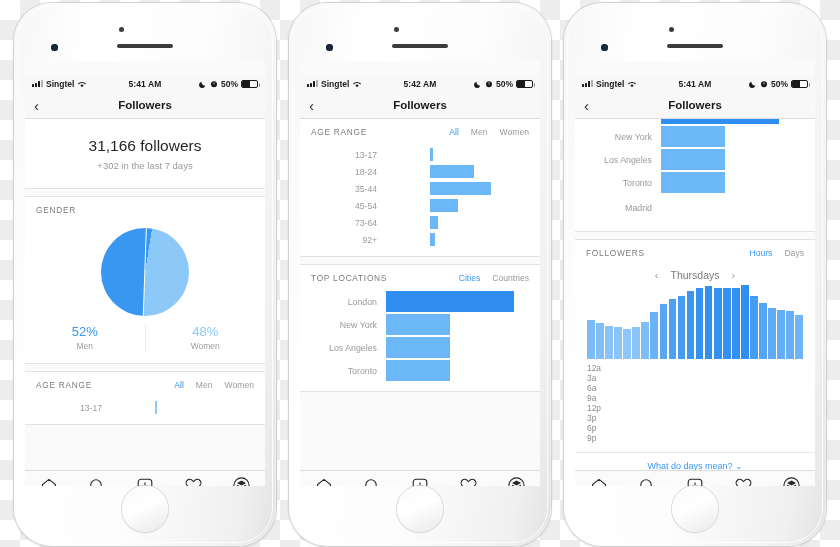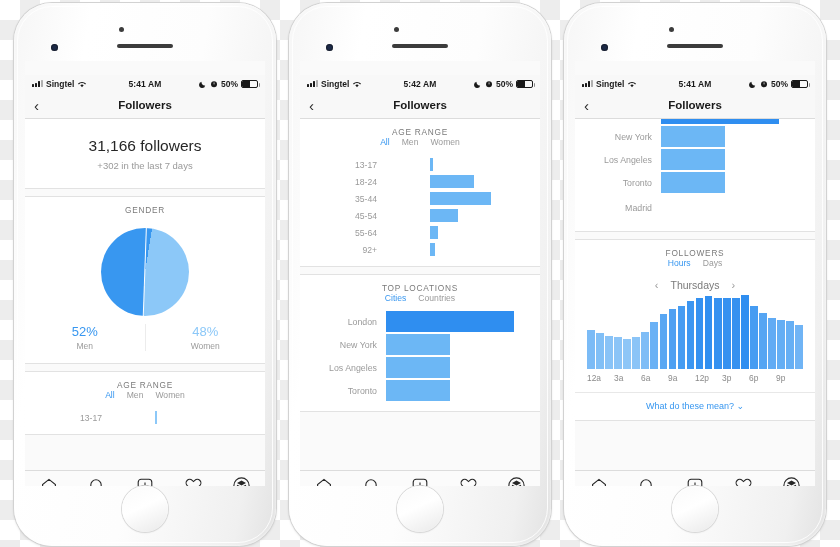--- a/index.html
+++ b/index.html
@@ -61,21 +61,21 @@
   .navbar { height:27px; background:#f8f8f8; border-bottom:1px solid #dcdcdc;
             display:flex; align-items:center; position:relative; }
   .navbar .back { position:absolute; left:9px; font-size:15px; color:#2b2b2b; line-height:1; }
   .navbar .title { flex:1; text-align:center; font-size:11.5px; font-weight:bold; color:#1a1a1a; }
 
   .content { height:351px; overflow:hidden; background:#fafafa; }
 
   .card { background:#fff; border-top:1px solid #e2e2e2; border-bottom:1px solid #e2e2e2; }
   .card + .card { margin-top:7px; }
 
-  .sec-head { display:flex; align-items:center; padding:8px 11px 4px;flex-direction:column; }
+  .sec-head { display:flex; align-items:center; padding:8px 11px 4px; }
   .sec-title { font-size:8.3px; letter-spacing:.75px; color:#7a7a7a; font-weight:normal; flex:1; }
   .seg { display:flex; gap:12px; }
   .seg span { font-size:8.6px; color:#9a9a9a; }
   .seg span.active { color:#3897f0; }
 
   
   .summary { padding:18px 0 17px; text-align:center; }
   .summary .big { font-size:15.5px; color:#262626; }
   .summary .sub { font-size:9.5px; color:#9a9a9a; margin-top:5px; }
 
@@ -106,21 +106,21 @@
   .locrow .hlbl { width:86px; text-align:right; padding-right:9px; font-size:8.8px; color:#9a9a9a; }
   .locrow .hbar { height:21px; background:#6cb7f5; }
   .locrow .hbar.dark { background:#2f8ef0; }
 
   
   .day-nav { display:flex; align-items:center; justify-content:center; gap:12px; padding:7px 0 4px; }
   .day-nav .arrow { color:#9a9a9a; font-size:11px; }
   .day-nav .dayname { font-size:10.5px; color:#7a7a7a; }
   .hours { display:flex; align-items:flex-end; gap:1.4px; height:74px; padding:0 12px; }
   .hours i { display:block; flex:1; background:#8cc8f8; }
-  .haxis { display:flex; padding:4px 12px 9px; }
+  .haxis { display:flex; padding:4px 12px 9px;flex-direction:column; }
   .haxis span { flex:1; font-size:8.4px; color:#8a8a8a; text-align:left; }
   .meanlink { text-align:center; font-size:9px; color:#3897f0; padding:8px 0 9px;
               border-top:1px solid #e8e8e8; background:#fff; }
 
   .partial-top { height:5px; background:#2f8ef0; margin-left:86px; width:118px; }
 
   
   .tabbar { height:30px; background:#fbfbfb; border-top:1px solid #dcdcdc;
             display:flex; align-items:center; justify-content:space-around; }
   .tabbar .ti { position:relative; width:24px; height:20px; display:flex; align-items:center; justify-content:center; }
@@ -323,21 +323,21 @@
             </div>
             <div class="hrow">
               <span class="hlbl">35-44</span>
               <span class="hbar" style="width: 61.44px;"></span>
             </div>
             <div class="hrow">
               <span class="hlbl">45-54</span>
               <span class="hbar" style="width: 28.16px;"></span>
             </div>
             <div class="hrow">
-              <span class="hlbl">55-64</span>
+              <span class="hlbl">73-64</span>
               <span class="hbar" style="width: 7.68px;"></span>
             </div>
             <div class="hrow">
               <span class="hlbl">92+</span>
               <span class="hbar" style="width: 5.12px;"></span>
             </div>
           </div>
         </div>
 
         <div class="card">
@@ -517,21 +517,21 @@
               <span>12a</span>
               <span>3a</span>
               <span>6a</span>
               <span>9a</span>
               <span>12p</span>
               <span>3p</span>
               <span>6p</span>
               <span>9p</span>
             </div>
           <div class="meanlink">
-            <span>What do these mean?</span>
+            <span>What do days mean?</span>
             <span>⌄</span>
           </div>
         </div>
 
       </div>
 
       <div class="tabbar">
         <span class="ti">
           <svg width="16" height="15" viewBox="0 0 16 15">
               <path d="M8 1.4 1.6 6.6V14h4.2V9.8h4.4V14h4.2V6.6z" fill="none" stroke="#262626" stroke-width="1.1"></path>

